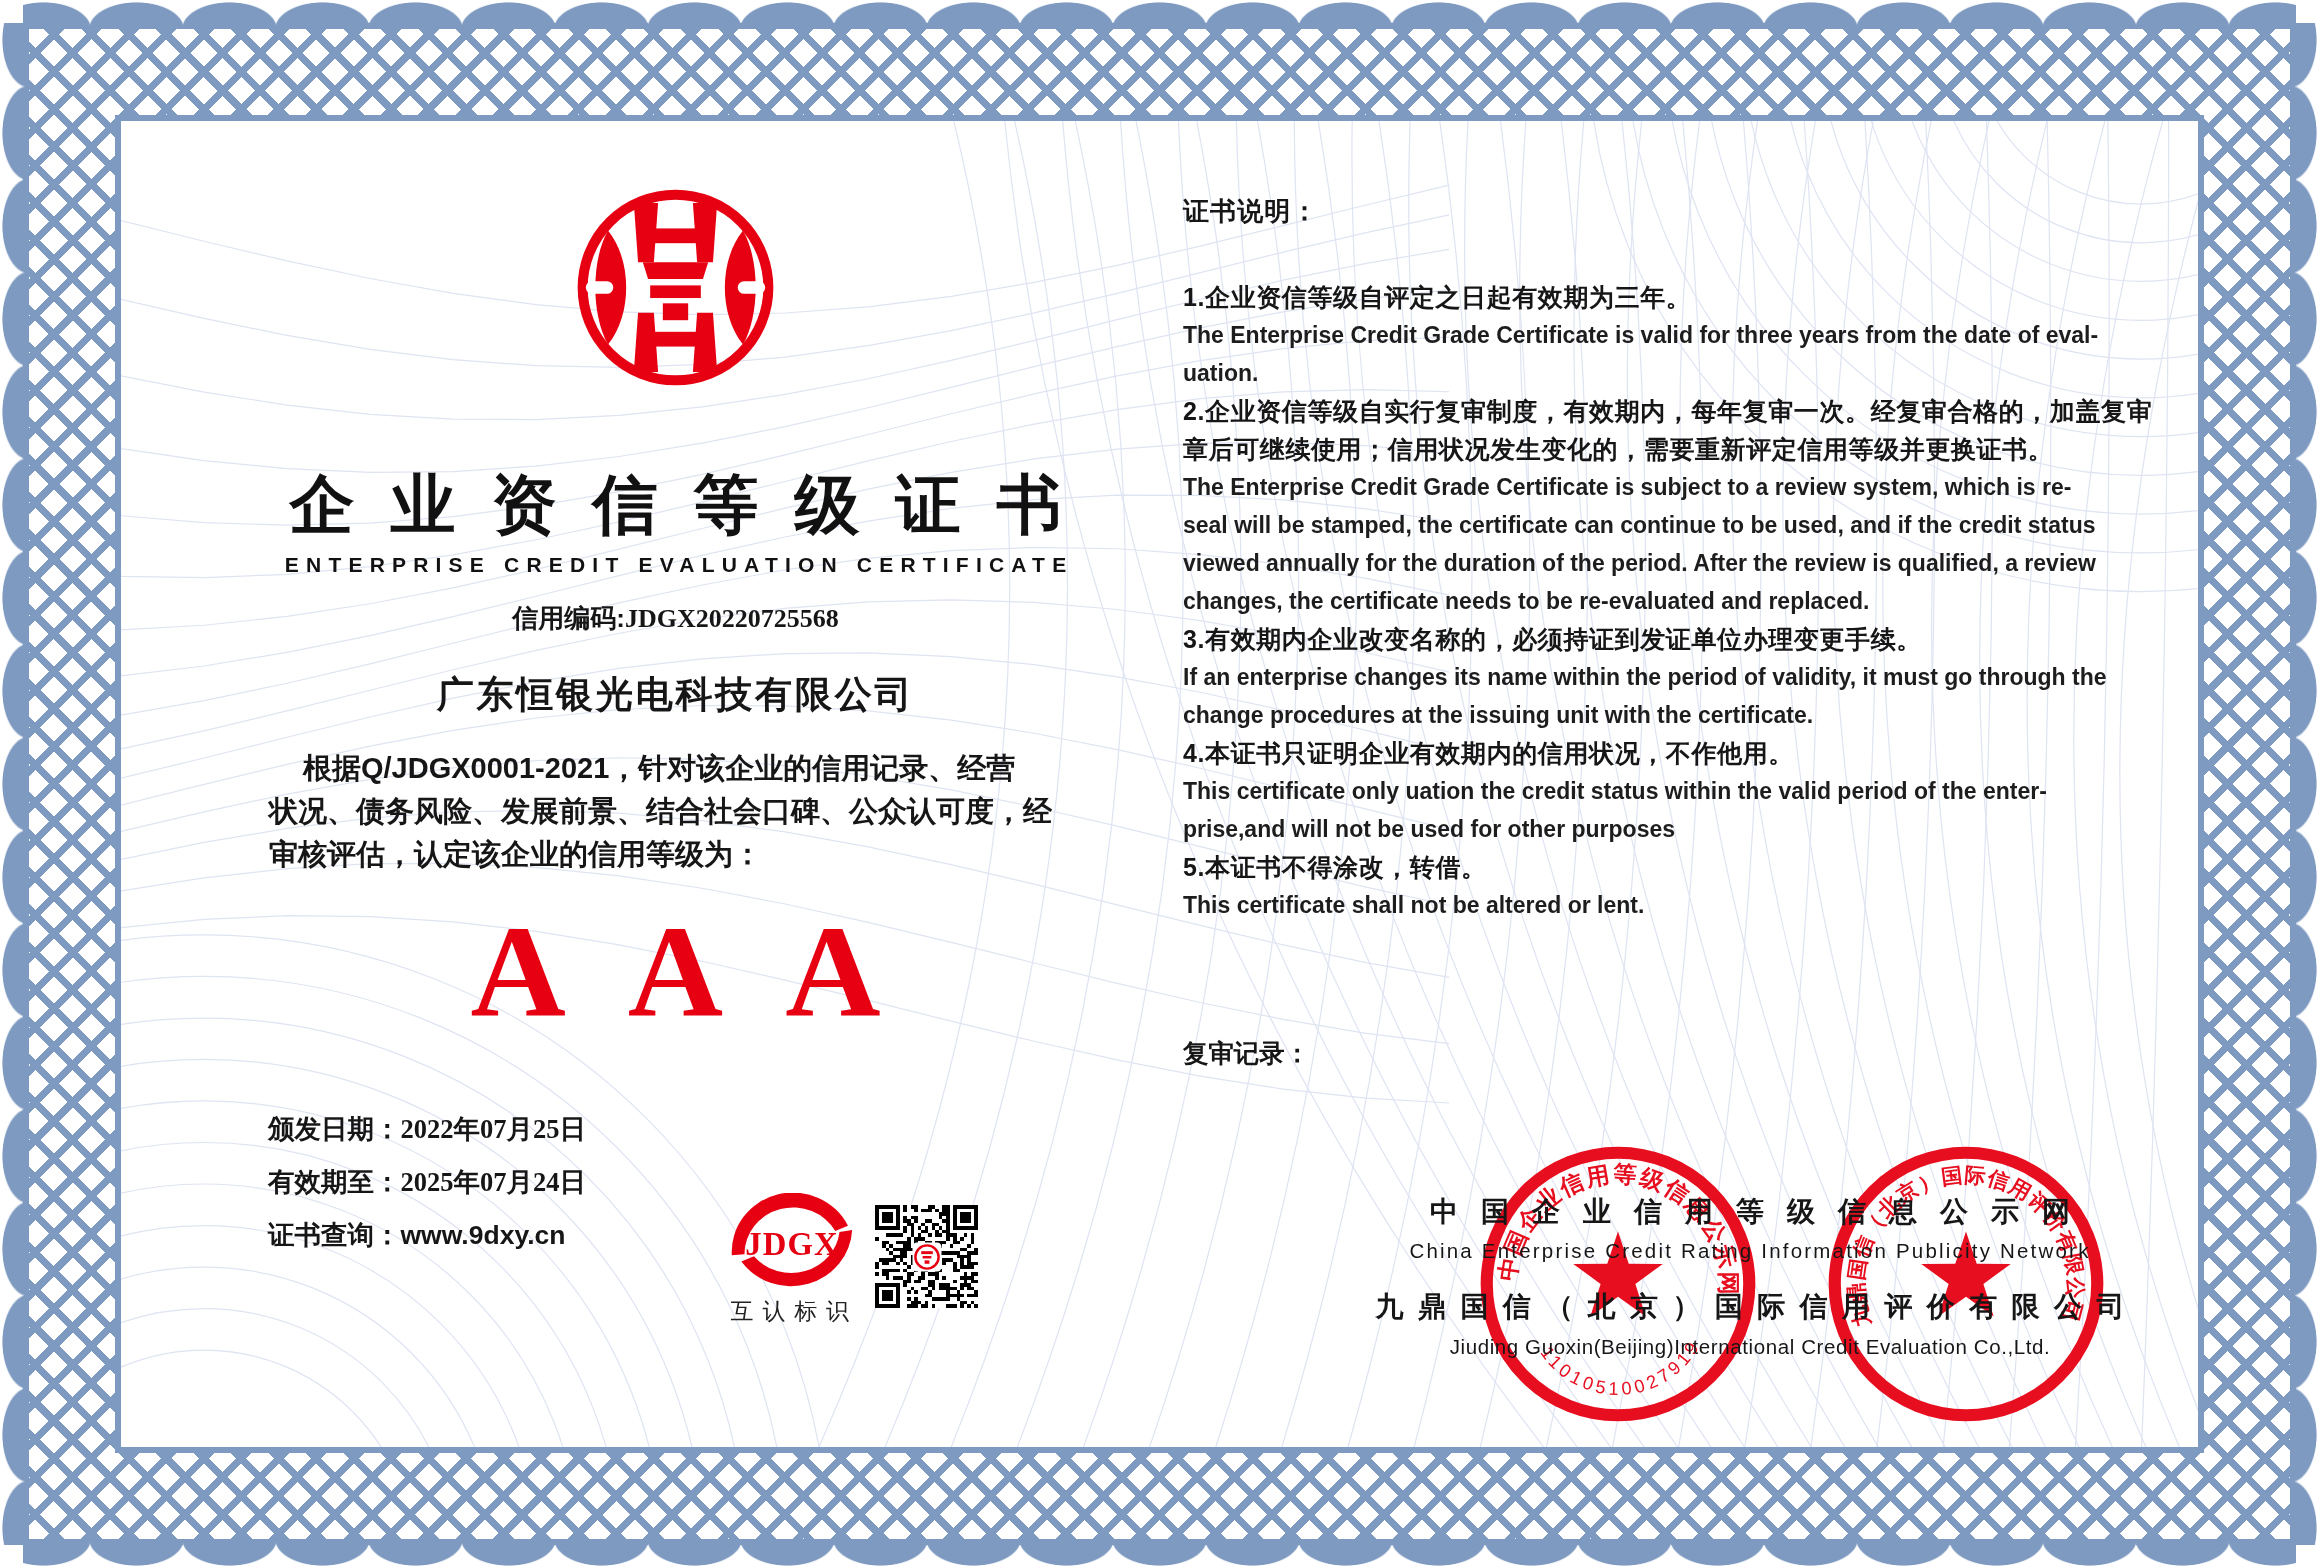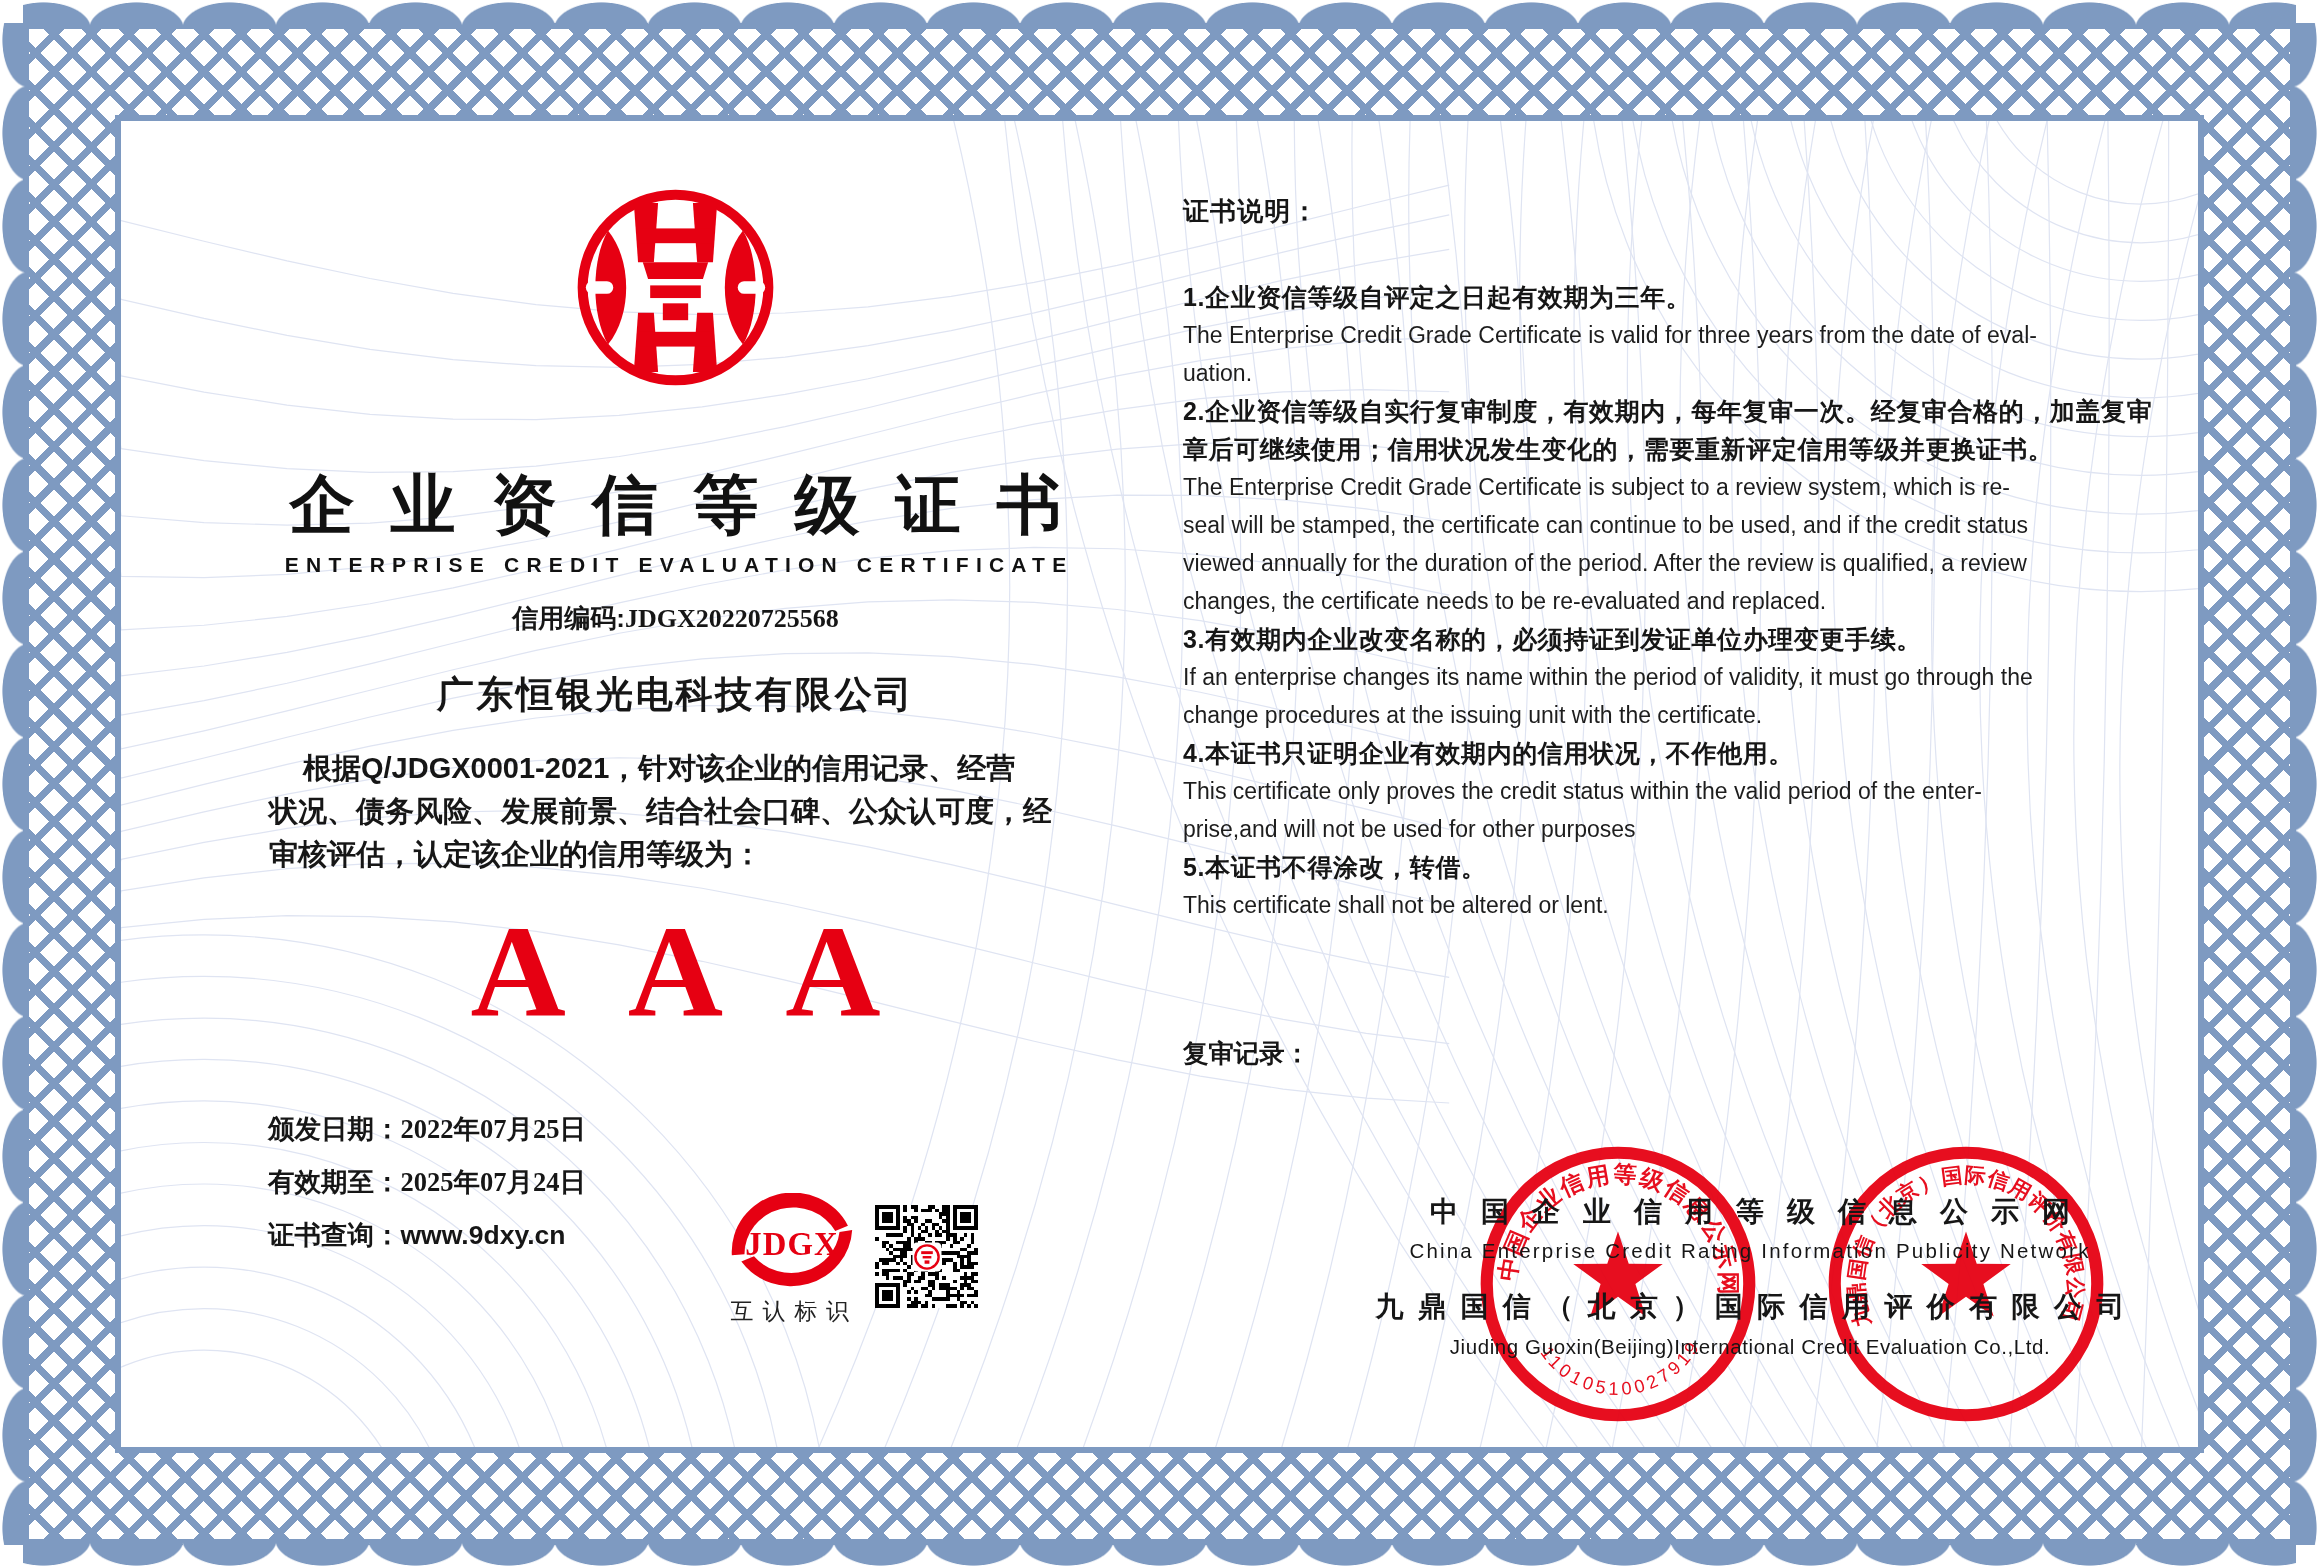--- a/index.html
+++ b/index.html
@@ -71,21 +71,21 @@
   .qr svg{width:100%;height:100%;display:block;}
   .qr .qr-logo{position:absolute;left:50%;top:50%;width:29px;height:29px;transform:translate(-50%,-50%);
     background:#fff;border-radius:4.4px;display:flex;align-items:center;justify-content:center;}
 
   
   .notes{position:absolute;left:1183px;top:194px;width:984px;z-index:5;}
   .notes-heading{font-size:26px;font-weight:700;letter-spacing:1.1px;}
   .note-lines{margin-top:49px;}
   .note-line{height:38px;display:flex;align-items:center;white-space:nowrap;}
   .note-line.cn{font-size:25px;font-weight:600;letter-spacing:0.6px;}
-  .note-line.en{font-size:23px;font-weight:400;color:#1d1d1d;text-align:center;}
+  .note-line.en{font-size:23px;font-weight:700;color:#1d1d1d;text-align:center;}
   .review{position:absolute;left:1183px;top:1037px;font-size:25.4px;font-weight:700;z-index:5;}
 
   
   .stamp{position:absolute;width:288px;height:288px;z-index:3;opacity:.94;}
   .stamp.s1{left:1474px;top:1140px;}
   .stamp.s2{left:1822px;top:1140px;}
   .issuer{position:absolute;left:1327px;top:1193px;width:846px;text-align:center;z-index:6;}
   .org1-cn{font-size:28px;font-weight:700;letter-spacing:23px;margin-left:23px;}
   .org1-en{margin-top:7.7px;font-size:20.5px;font-weight:400;letter-spacing:2.2px;}
   .org2-cn{margin-top:25.4px;font-size:28px;font-weight:700;letter-spacing:14.4px;margin-left:14.4px;}
@@ -561,21 +561,21 @@
       <div class="note-line cn">2.企业资信等级自实行复审制度，有效期内，每年复审一次。经复审合格的，加盖复审</div>
       <div class="note-line cn">章后可继续使用；信用状况发生变化的，需要重新评定信用等级并更换证书。</div>
       <div class="note-line en">The Enterprise Credit Grade Certificate is subject to a review system, which is re-</div>
       <div class="note-line en">seal will be stamped, the certificate can continue to be used, and if the credit status</div>
       <div class="note-line en">viewed annually for the duration of the period. After the review is qualified, a review</div>
       <div class="note-line en">changes, the certificate needs to be re-evaluated and replaced.</div>
       <div class="note-line cn">3.有效期内企业改变名称的，必须持证到发证单位办理变更手续。</div>
       <div class="note-line en">If an enterprise changes its name within the period of validity, it must go through the</div>
       <div class="note-line en">change procedures at the issuing unit with the certificate.</div>
       <div class="note-line cn">4.本证书只证明企业有效期内的信用状况，不作他用。</div>
-      <div class="note-line en">This certificate only proves the credit status within the valid period of the enter-</div>
+      <div class="note-line en">This certificate only uation the credit status within the valid period of the enter-</div>
       <div class="note-line en">prise,and will not be used for other purposes</div>
       <div class="note-line cn">5.本证书不得涂改，转借。</div>
       <div class="note-line en">This certificate shall not be altered or lent.</div>
     </div>
 </div>
 <div class="review">复审记录：</div>
 
 <div class="issuer">
   <div class="org1-cn">中国企业信用等级信息公示网</div>
   <div class="org1-en">China Enterprise Credit Rating Information Publicity Network</div>

